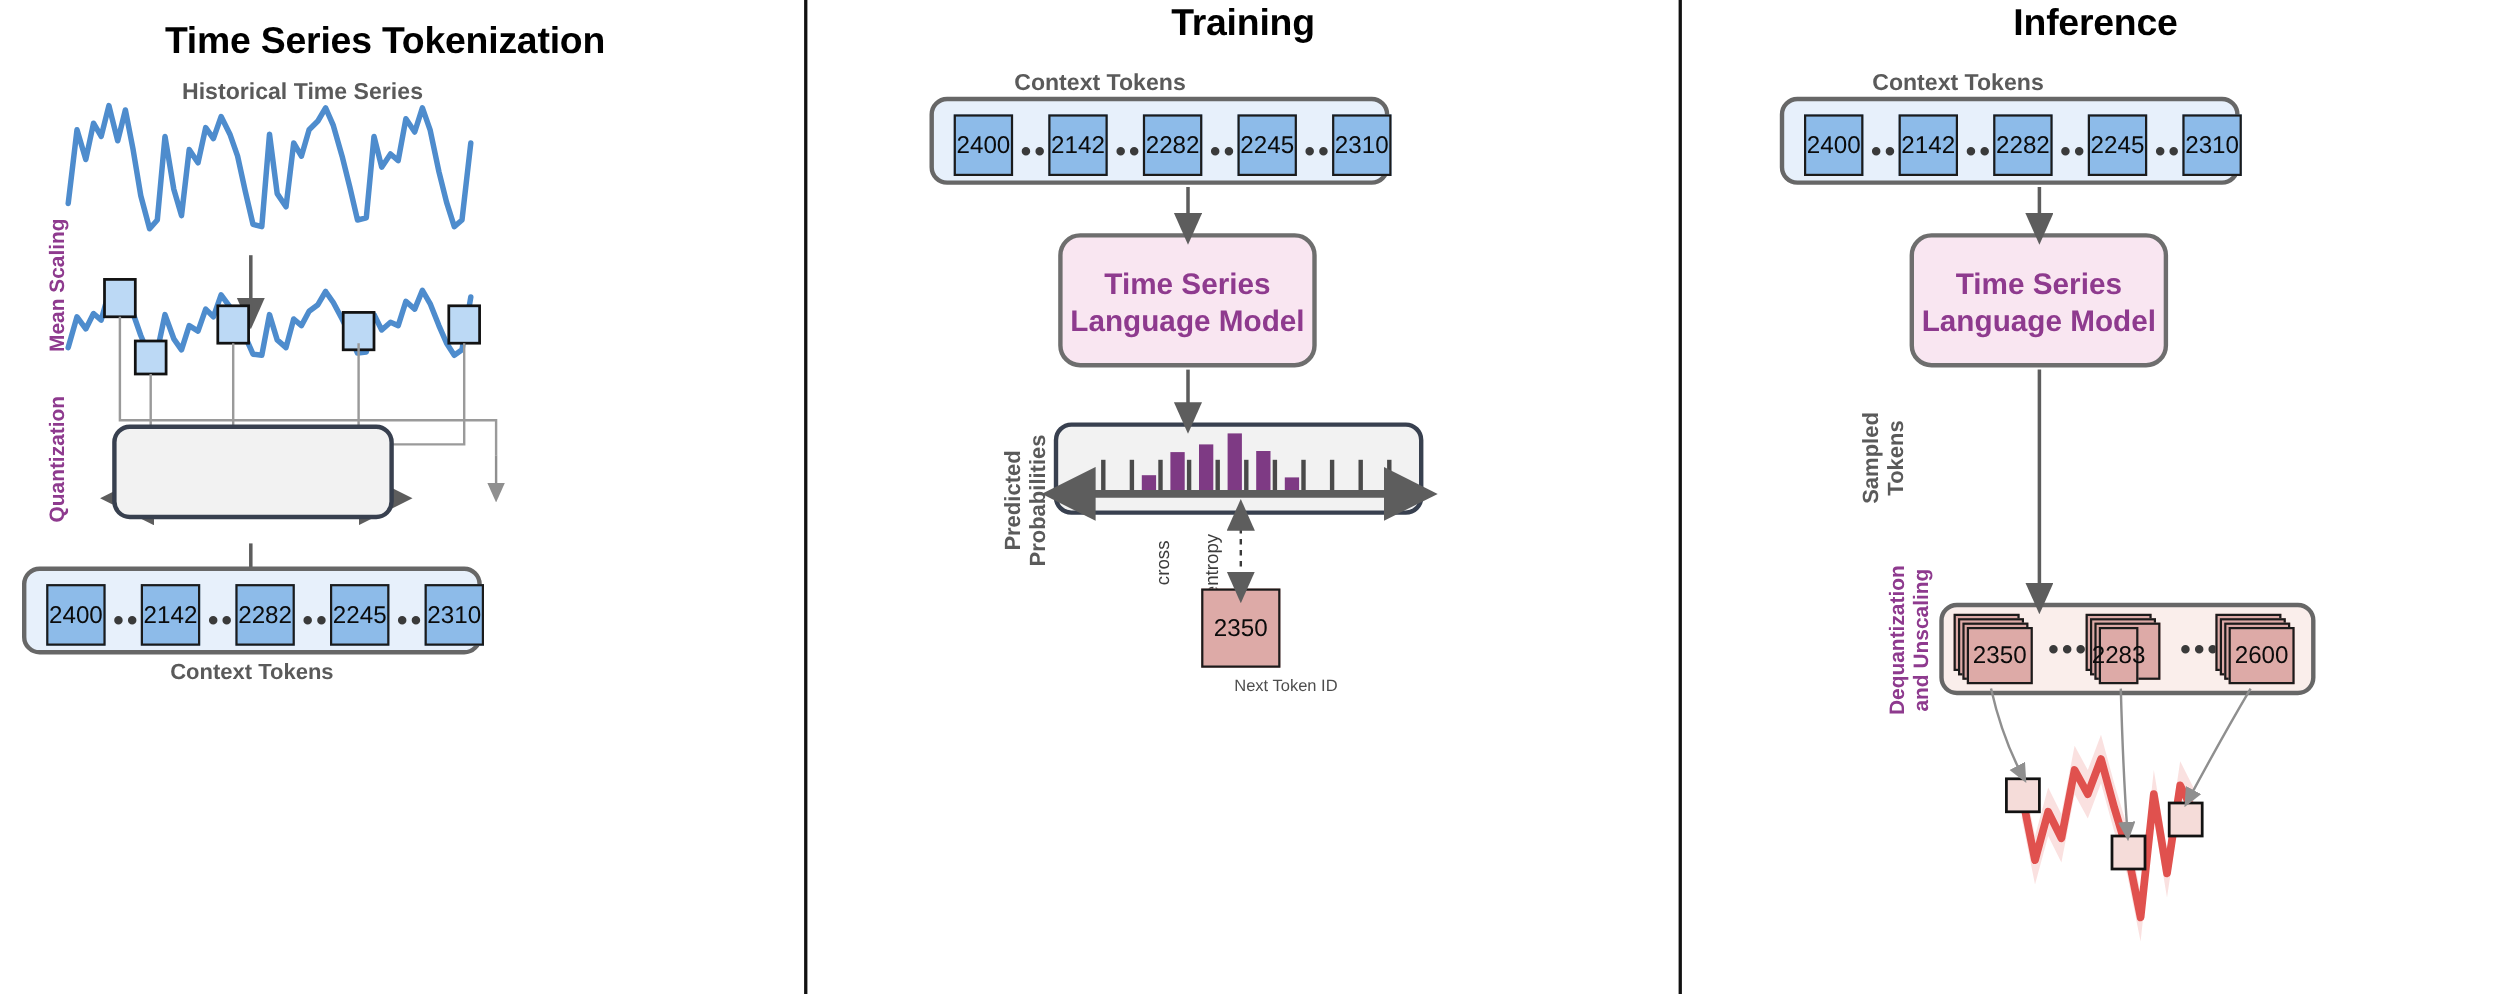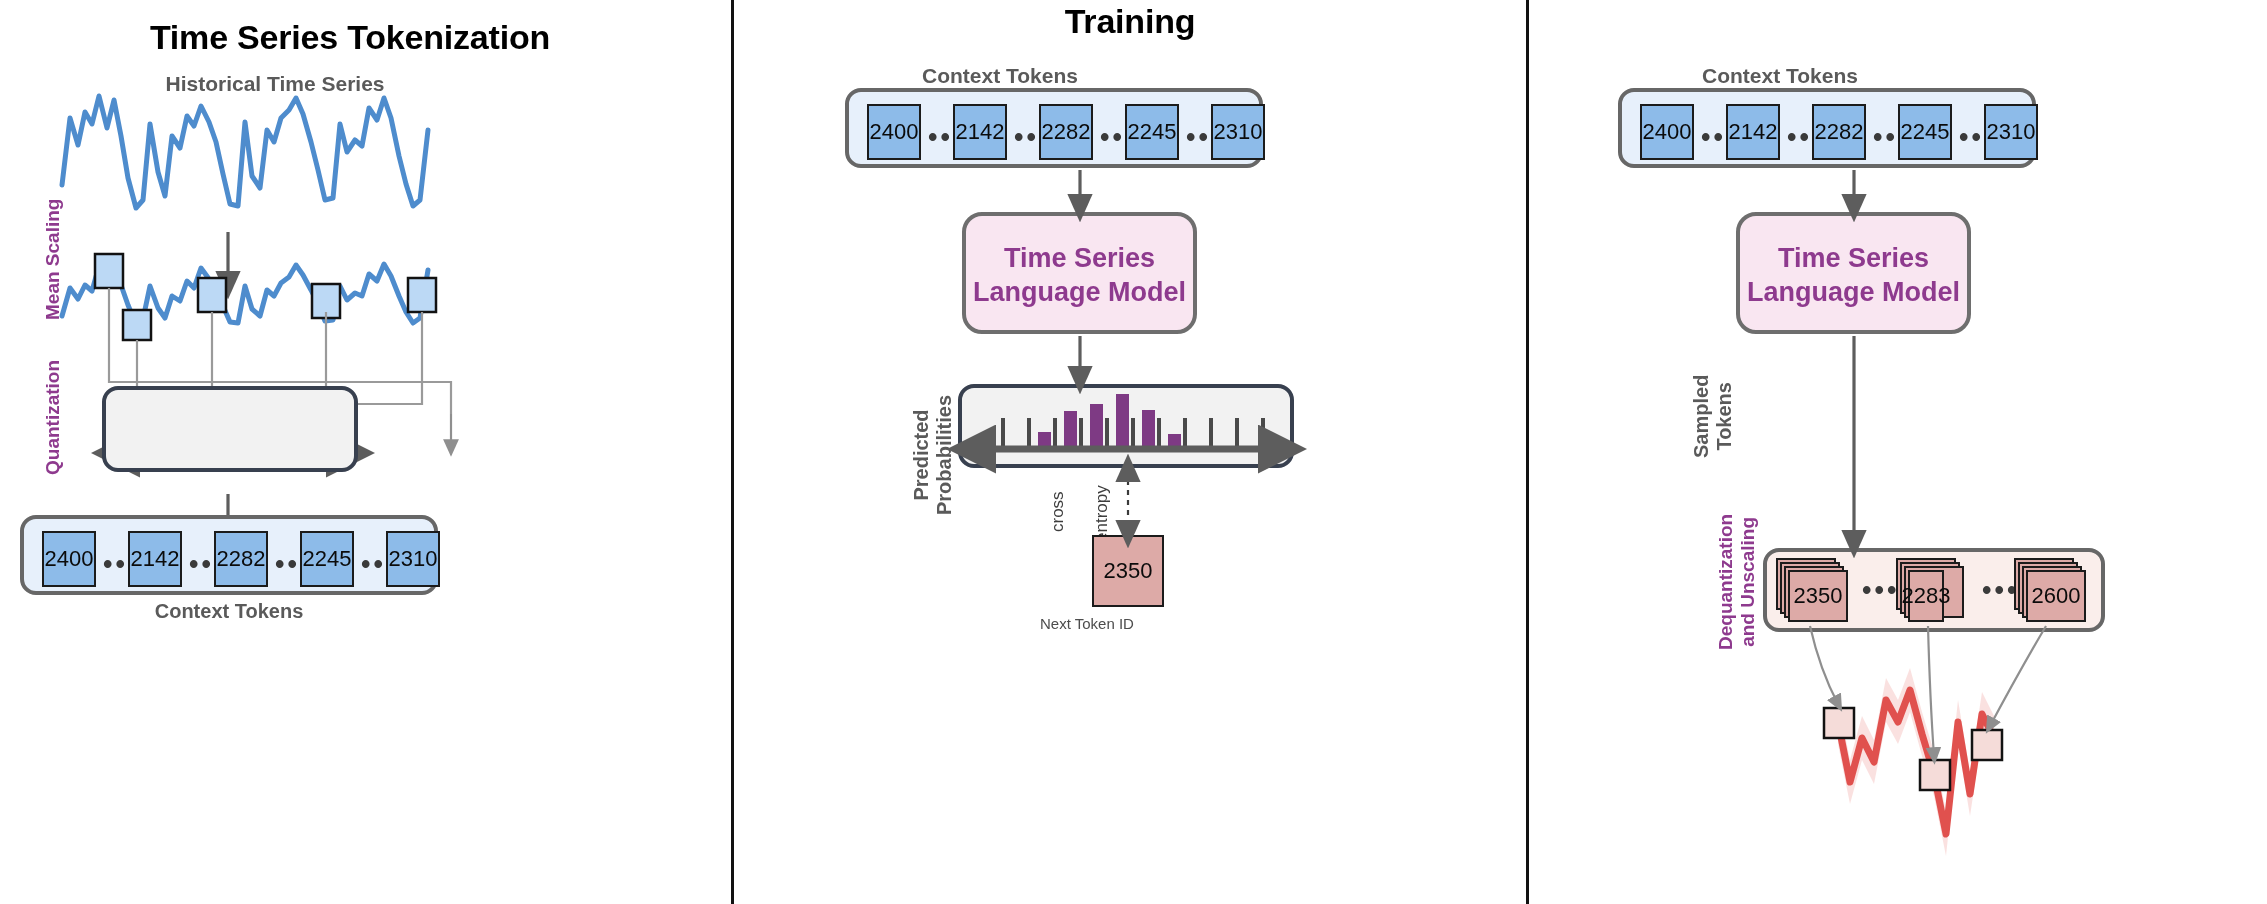--- a/index.html
+++ b/index.html
@@ -12,21 +12,21 @@
     position:absolute;text-align:center;font-weight:bold;font-size:34px;color:#000;
     letter-spacing:-0.2px;
   }
   .sub-title{
     position:absolute;text-align:center;font-weight:bold;font-size:21px;color:#5a5a5a;
   }
   .caption{
     position:absolute;text-align:center;font-weight:bold;font-size:20px;color:#5a5a5a;
   }
   .caption-small{
-    position:absolute;text-align:left;font-size:15px;color:#4d4d4d;font-weight:normal;
+    position:absolute;text-align:right;font-size:15px;color:#4d4d4d;font-weight:normal;
   }
 
   .vlabel{
     position:absolute;color:#8e3a8e;font-weight:bold;font-size:19px;
     transform-origin:0 0;white-space:nowrap;line-height:1.15;text-align:center;
   }
 
   
   .rbox{position:absolute;border-radius:16px;box-sizing:border-box;}
   .rbox-tokens{background:#e7f0fb;border:4px solid #676767;}
@@ -76,20 +76,21 @@
 </head>
 <body>
 
 <div class="stage">
 
   <div class="divider" style="left:731px;"></div>
   <div class="divider" style="left:1526px;"></div>
 
   <div class="panel-title" style="left:0px;top:2px;width:700px;margin-top:16px;">Time Series Tokenization</div>
   <div class="panel-title" style="left:760px;top:2px;width:740px;">Training</div>
+  <div class="panel-title" style="left:1560px;top:2px;width:690px;">Inference</div>
 
   <div class="sub-title" style="left:60px;top:72px;width:430px;">Historical Time Series</div>
 
   <div class="vlabel" style="left:42px;top:320px;transform:rotate(-90deg);">Mean Scaling</div>
   <div class="vlabel" style="left:42px;top:475px;transform:rotate(-90deg);">Quantization</div>
 
   <svg width="740" height="904" viewBox="0 0 740 904">
     <defs>
       <marker id="ah-gray" markerWidth="9" markerHeight="9" refX="4.5" refY="4" orient="auto">
         <path d="M0,0 L9,4 L0,8 z" fill="#5d5d5d"></path>

